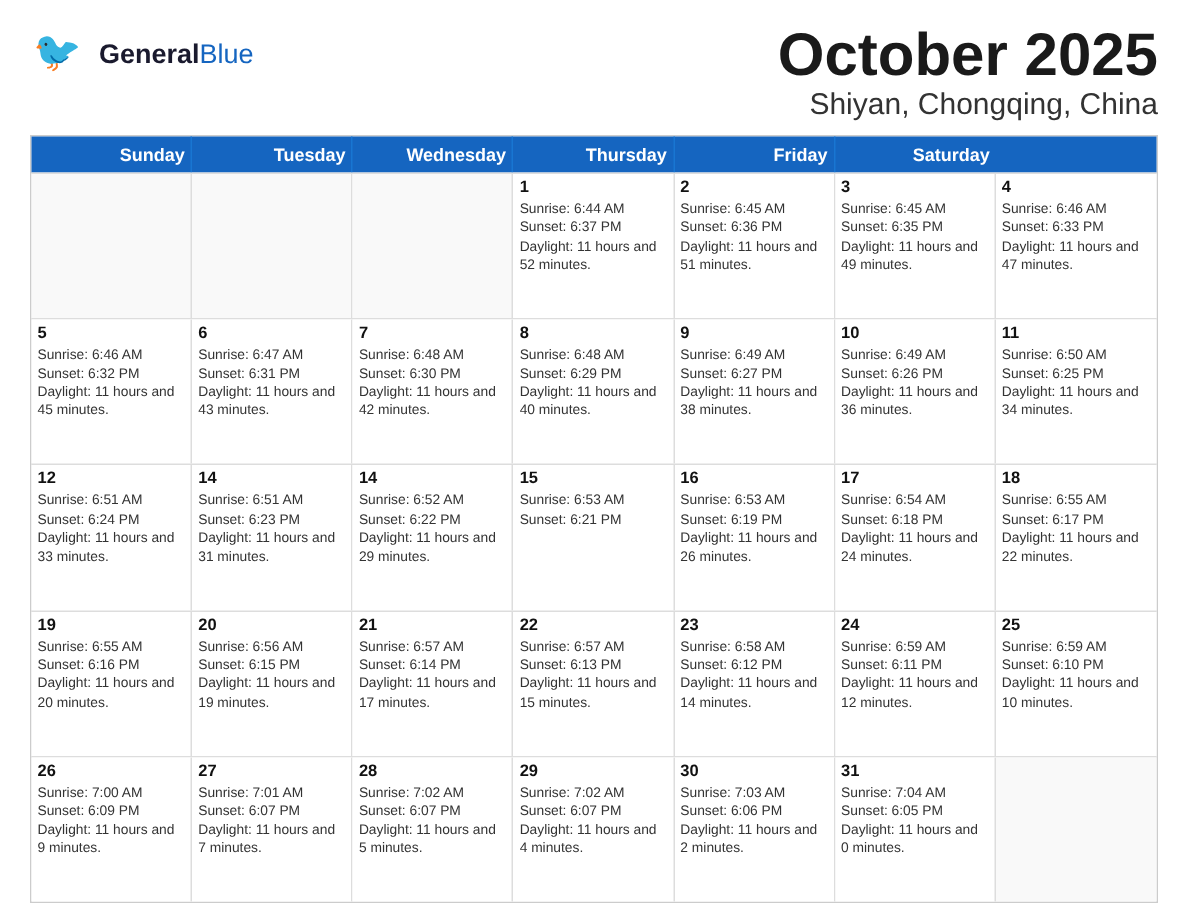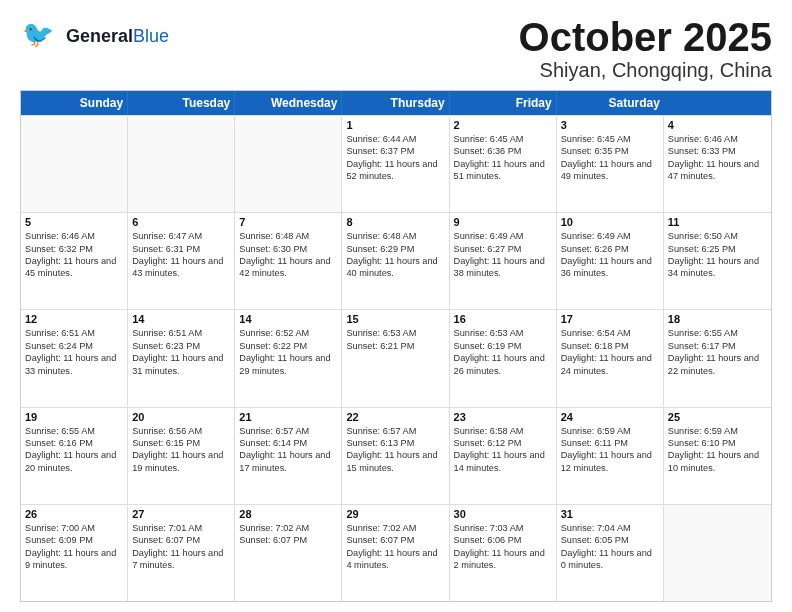--- a/index.html
+++ b/index.html
@@ -299,20 +299,21 @@
           <div class="cal-cell">
             <div class="day-num">27</div>
             <div class="cell-line">Sunrise: 7:01 AM</div>
             <div class="cell-line">Sunset: 6:07 PM</div>
             <div class="cell-line">Daylight: 11 hours and 7 minutes.</div>
           </div>
           <div class="cal-cell">
             <div class="day-num">28</div>
             <div class="cell-line">Sunrise: 7:02 AM</div>
             <div class="cell-line">Sunset: 6:07 PM</div>
+            <div class="cell-line">Daylight: 11 hours and 5 minutes.</div>
           </div>
           <div class="cal-cell">
             <div class="day-num">29</div>
             <div class="cell-line">Sunrise: 7:02 AM</div>
             <div class="cell-line">Sunset: 6:07 PM</div>
             <div class="cell-line">Daylight: 11 hours and 4 minutes.</div>
           </div>
           <div class="cal-cell">
             <div class="day-num">30</div>
             <div class="cell-line">Sunrise: 7:03 AM</div>

